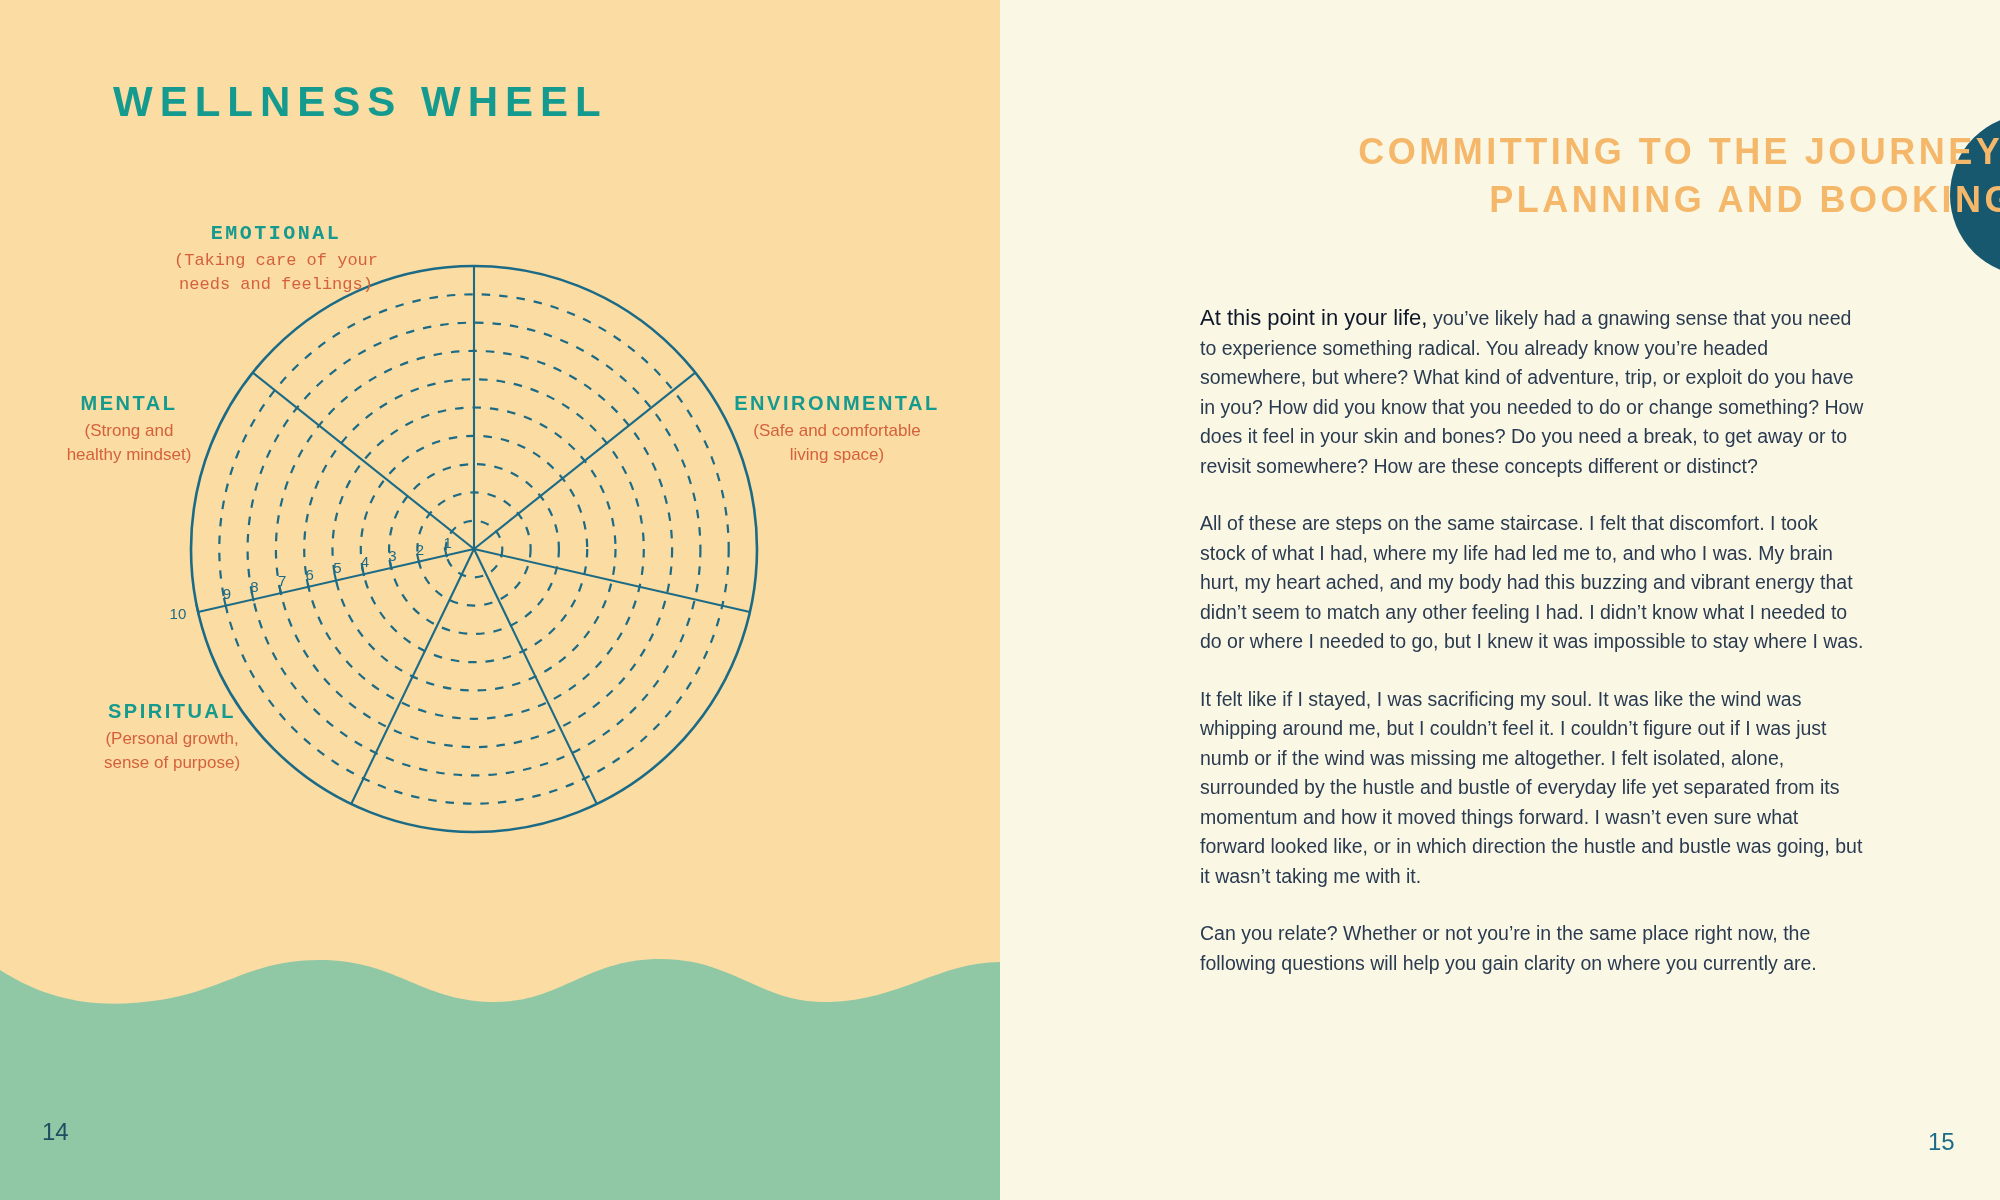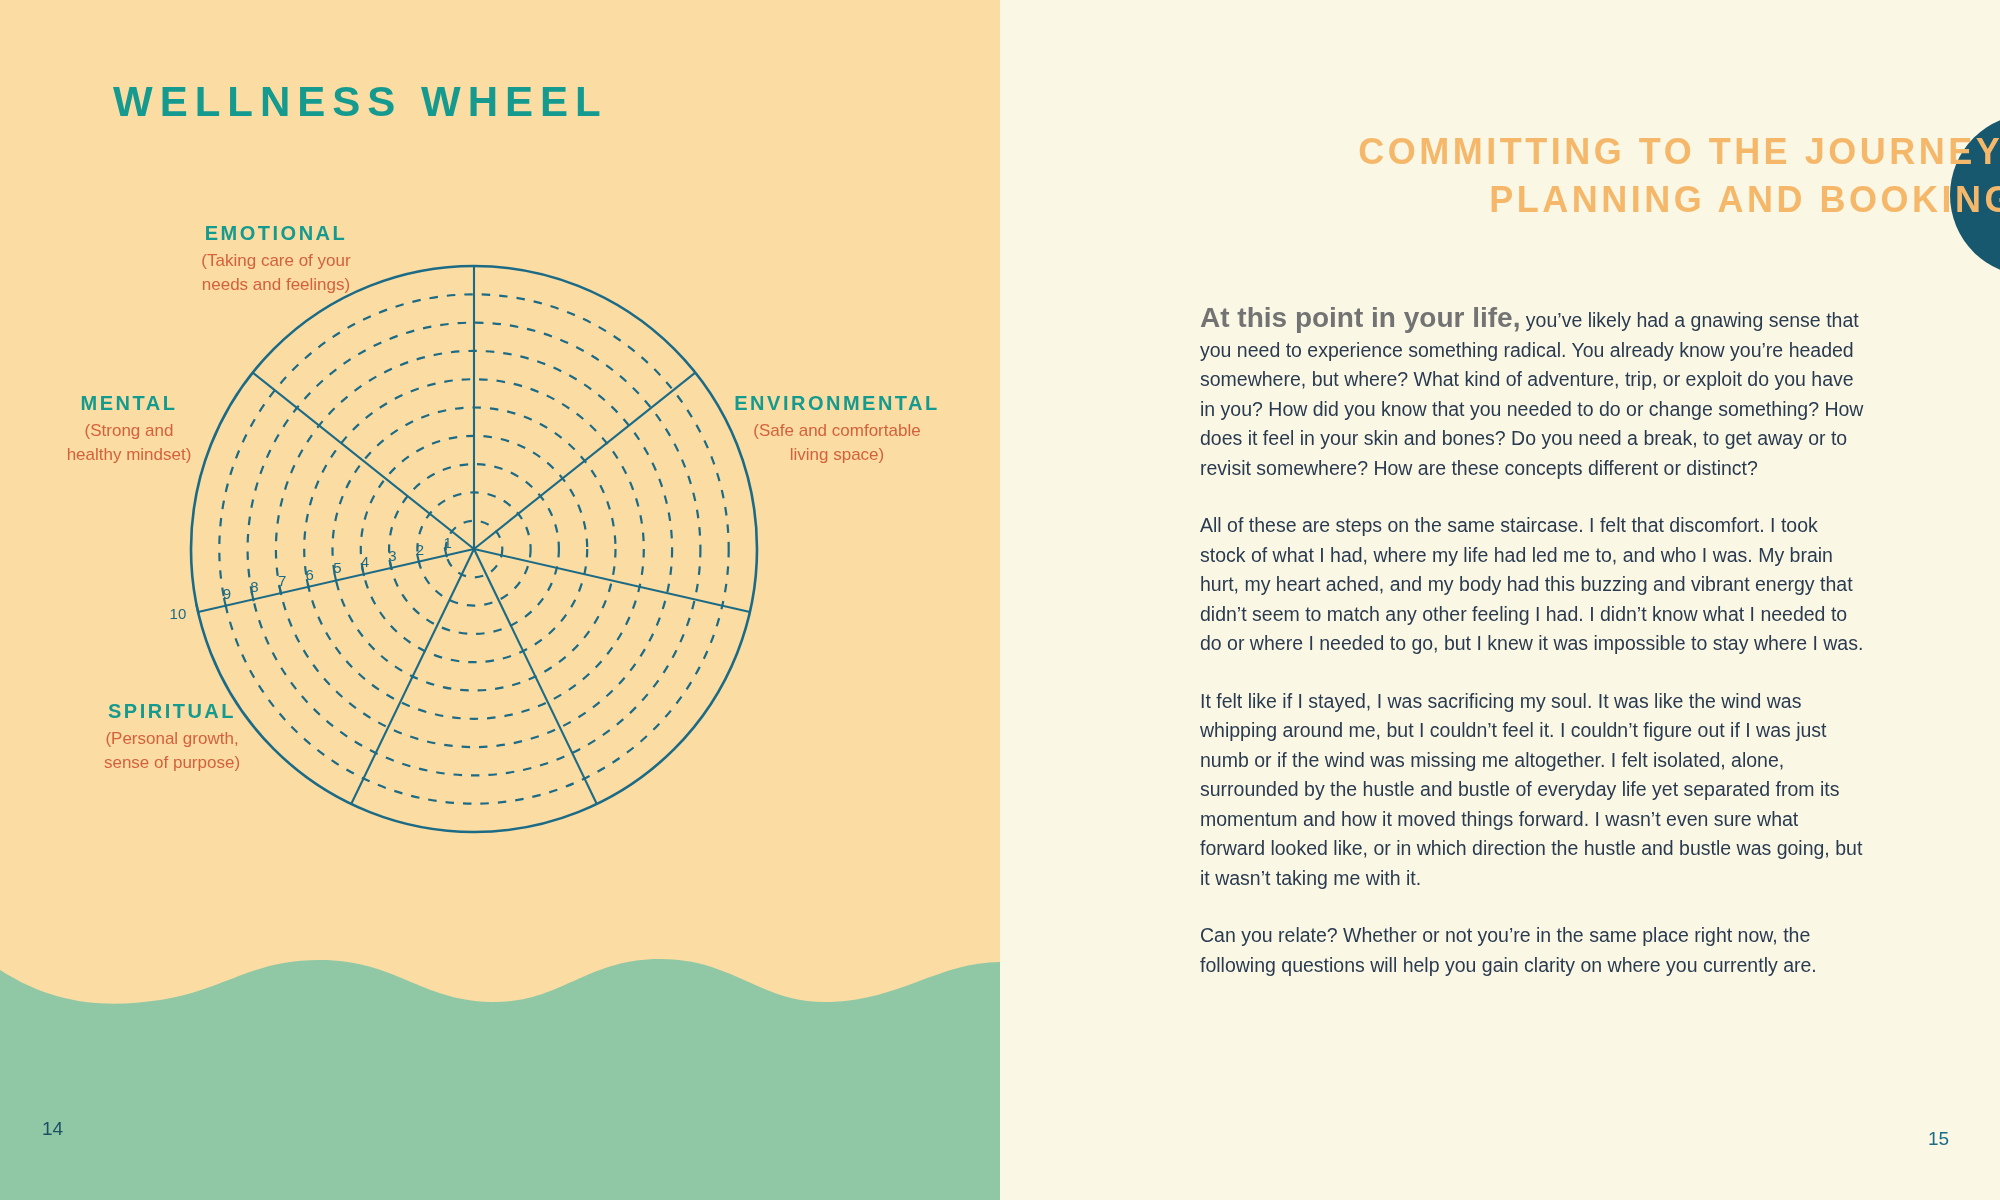--- a/index.html
+++ b/index.html
@@ -25,36 +25,36 @@
   .wheel-svg .tick{stroke:#1C6B86;stroke-width:2.1;}
   .wheel-svg text{fill:#1C6B86;font-size:15px;font-family:"Liberation Sans","DejaVu Sans",sans-serif;}
   .cat{position:absolute;transform:translateX(-50%);text-align:center;white-space:nowrap;}
   .cat .cat-name{font-size:20px;font-weight:700;letter-spacing:2.5px;color:#149A8E;margin-bottom:4px;}
   .cat .cat-desc{font-size:17px;line-height:24px;color:#D4613C;}
   .wave-svg{position:absolute;left:0;bottom:0;width:1000px;height:250px;display:block;}
   .legend{
     position:absolute;left:115px;top:1052px;color:#1D5669;
     font-style:italic;font-size:21px;line-height:35px;white-space:nowrap;
   }
-  .pagenum{position:absolute;font-size:19px;}
+  .pagenum{position:absolute;font-size:24px;}
   .pagenum.pn-left{left:42px;top:1118px;color:#1D4F63;}
   .pagenum.pn-right{left:928px;top:1128px;color:#1C6C88;}
 
   
   .circle-accent{
     position:absolute;left:950px;top:114px;width:162px;height:162px;
     border-radius:50%;background:#17586F;
   }
   .rp-title{
     position:absolute;right:112px;top:128px;margin:0;text-align:right;
     font-size:36px;font-weight:700;letter-spacing:3.5px;line-height:48px;color:#F5B86B;
   }
   .body-col{position:absolute;left:200px;top:304px;width:666px;color:#2A3A50;}
   .body-col p{margin:0 0 28px 0;font-size:19.5px;line-height:29.5px;}
-  .leadin{font-size:28px;line-height:1;color:#737373;font-weight:bold;}
+  .leadin{font-size:22px;line-height:1;color:#0f172a;}
 </style>
 </head>
 <body>
 
 <div class="spread">
 
   <section class="page left">
 
     <h1 class="lp-title">WELLNESS WHEEL</h1>
 
@@ -91,21 +91,21 @@
         <line x1="281.3" y1="595.0" x2="279.1" y2="585.3" class="tick"></line>
         <text x="282.1" y="580.5" text-anchor="middle" dominant-baseline="central">7</text>
         <line x1="253.7" y1="601.3" x2="251.5" y2="591.6" class="tick"></line>
         <text x="254.5" y="586.8" text-anchor="middle" dominant-baseline="central">8</text>
         <line x1="226.1" y1="607.6" x2="223.9" y2="597.9" class="tick"></line>
         <text x="226.9" y="593.1" text-anchor="middle" dominant-baseline="central">9</text>
         <line x1="198.5" y1="613.9" x2="196.3" y2="604.2" class="tick"></line>
         <text x="177.9" y="613.5" text-anchor="middle" dominant-baseline="central">10</text>
       </svg>
 
-    <div class="cat" style="left:276px;top:222px;">
+    <div class="cat" style="left:276px;top:222px;font-family:Liberation Mono, monospace;">
       <div class="cat-name">EMOTIONAL</div>
       <div class="cat-desc">
         <div>(Taking care of your</div>
         <div>needs and feelings)</div>
       </div>
     </div>
 
 
     <div class="cat" style="left:129px;top:392px;">
       <div class="cat-name">MENTAL</div>

